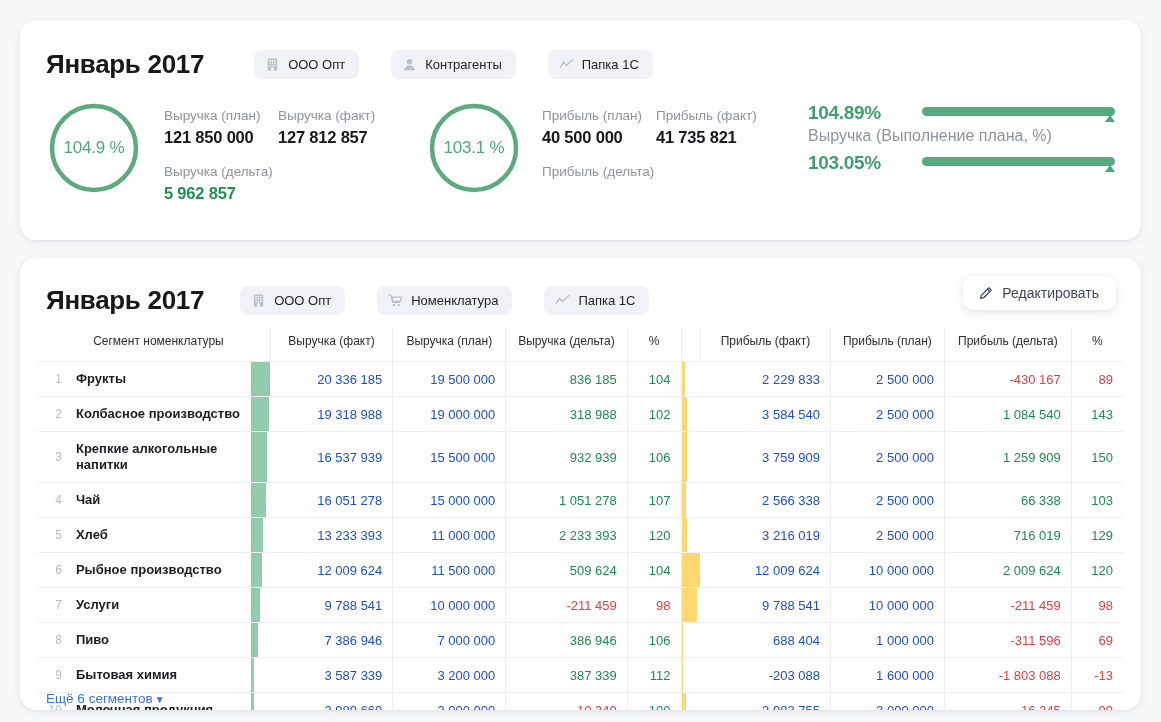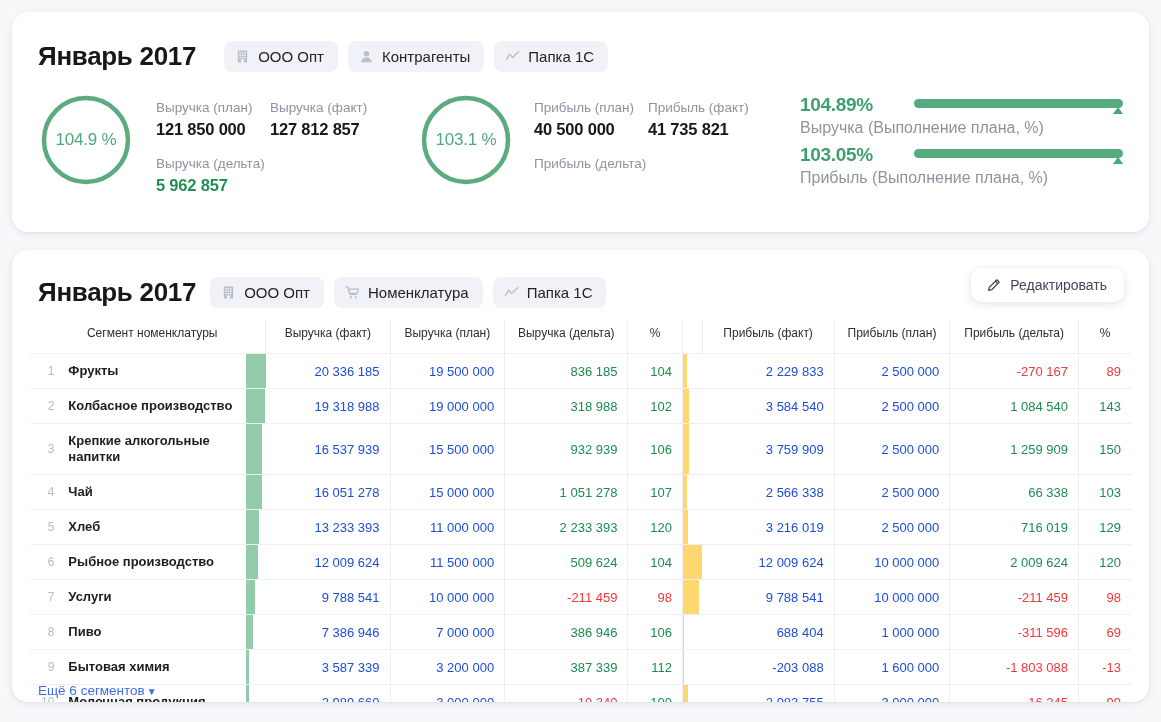--- a/index.html
+++ b/index.html
@@ -3,21 +3,21 @@
 <meta charset="utf-8">
 <title>Дашборд</title>
 <style>
   * { box-sizing: border-box; margin: 0; padding: 0; }
   html, body {
     width: 1161px; height: 722px;
     background: #f7f8fa;
     font-family: "Liberation Sans", sans-serif;
     overflow: hidden;
   }
-  .page { width: 1161px; height: 581px; position: relative; padding: 12px; }
+  .page { width: 1161px; height: 581px; position: relative; padding: 20px; }
 
   .card {
     background: #ffffff;
     border-radius: 16px;
     box-shadow: 0 2px 10px rgba(20,30,60,0.07), 0 1px 3px rgba(20,30,60,0.05);
     position: relative;
   }
 
   
   .card-summary { height: 220px; padding: 22px 26px 0 26px; }
@@ -25,22 +25,22 @@
   .card-head { display: flex; align-items: center; gap: 14px; height: 44px; }
   .card-title {
     font-size: 26px; font-weight: 700; color: #17181a;
     letter-spacing: -0.3px; white-space: nowrap;
   }
   .chips { display: flex; align-items: center; gap: 10px; margin-left: 14px; }
   .chip {
     display: inline-flex; align-items: center; gap: 8px;
     background: #f0f2f7; border-radius: 8px;
     padding: 7px 14px 7px 11px;
-    font-size: 15px; color: #22242a; font-weight: 400;
-    white-space: nowrap; cursor: pointer;
+    font-size: 13px; color: #22242a; font-weight: 400;
+    white-space: nowrap; cursor: pointer; margin-left: 22px;
   }
   .chip .ic { width: 15px; height: 15px; display: block; flex: 0 0 15px; opacity: .62; }
   .chip .ic svg { display: block; width: 15px; height: 15px; }
 
   
   .kpi-row { display: flex; align-items: flex-start; margin-top: 14px; }
 
   .donut { width: 96px; height: 96px; position: relative; flex: 0 0 96px; }
   .donut svg { display: block; transform: rotate(-90deg); }
   .donut .val {
@@ -261,21 +261,20 @@
         </div>
 
         <div class="prog-item">
           <div class="prog-line">
             <div class="prog-pct">103.05%</div>
             <div class="prog-track">
               <div class="prog-bar" style="width:100%"></div>
               <div class="prog-marker" style="left:calc(100% - 10px)"></div>
             </div>
           </div>
-          <div class="prog-cap">Прибыль (Выполнение плана, %)</div>
         </div>
 
       </div>
     </div>
   </div>
 
   <div class="card card-table">
 
     <div class="table-head-row">
       <div class="card-title">Январь 2017</div>
@@ -376,21 +375,21 @@
             </td>
             <td class="num">20 336 185</td>
             <td class="num">19 500 000</td>
             <td class="pos">836 185</td>
             <td class="pos">104</td>
             <td class="c-bar">
               <div class="bar-y" style="width:18.6%"></div>
             </td>
             <td class="num">2 229 833</td>
             <td class="num">2 500 000</td>
-            <td class="neg">-270 167</td>
+            <td class="neg">-430 167</td>
             <td class="neg">89</td>
           </tr>
           <tr>
             <td class="c-idx">2</td>
             <td class="c-name">Колбасное производство</td>
             <td class="c-bar">
               <div class="bar-g" style="width:95%"></div>
             </td>
             <td class="num">19 318 988</td>
             <td class="num">19 000 000</td>

